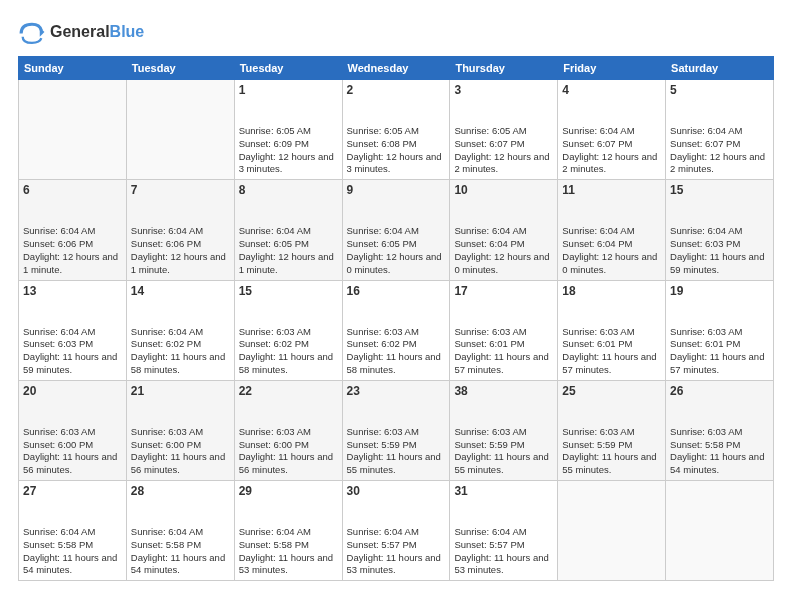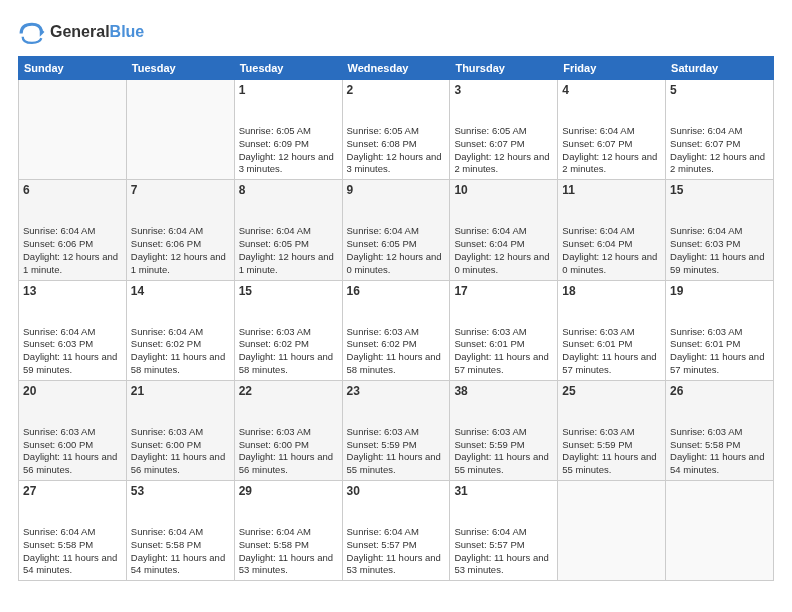--- a/index.html
+++ b/index.html
@@ -285,21 +285,21 @@
           </td>
         </tr>
         <tr>
           <td>
             <span class="day-num">27</span>
             <div class="day-info" style="white-space: pre-line;">Sunrise: 6:04 AM
 Sunset: 5:58 PM
 Daylight: 11 hours and 54 minutes.</div>
           </td>
           <td>
-            <span class="day-num">53</span>
+            <span class="day-num">28</span>
             <div class="day-info" style="white-space: pre-line;">Sunrise: 6:04 AM
 Sunset: 5:58 PM
 Daylight: 11 hours and 54 minutes.</div>
           </td>
           <td>
             <span class="day-num">29</span>
             <div class="day-info" style="white-space: pre-line;">Sunrise: 6:04 AM
 Sunset: 5:58 PM
 Daylight: 11 hours and 53 minutes.</div>
           </td>

